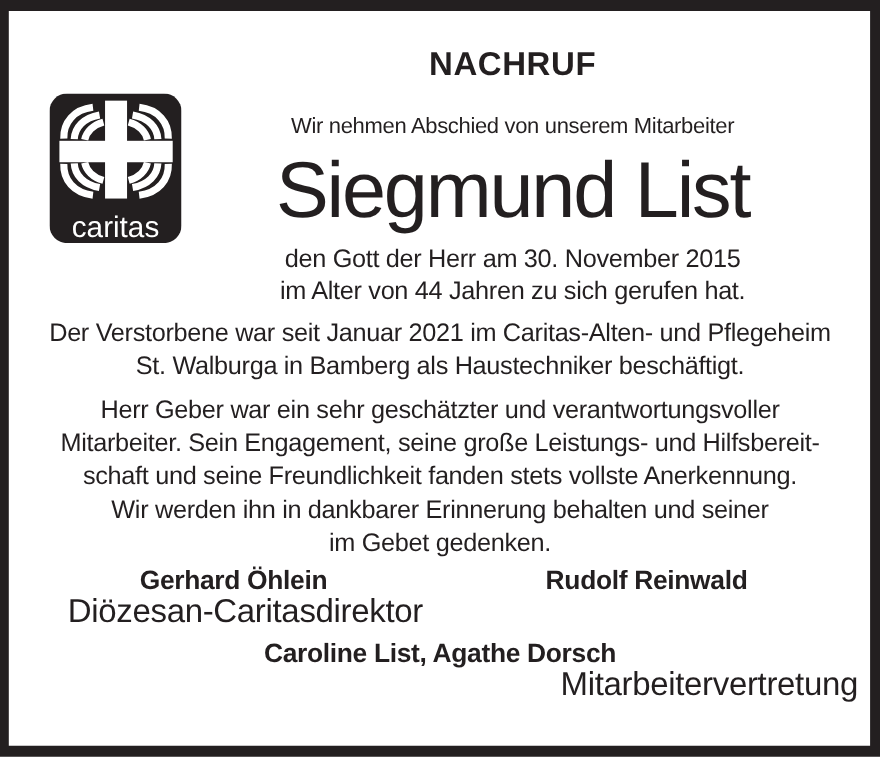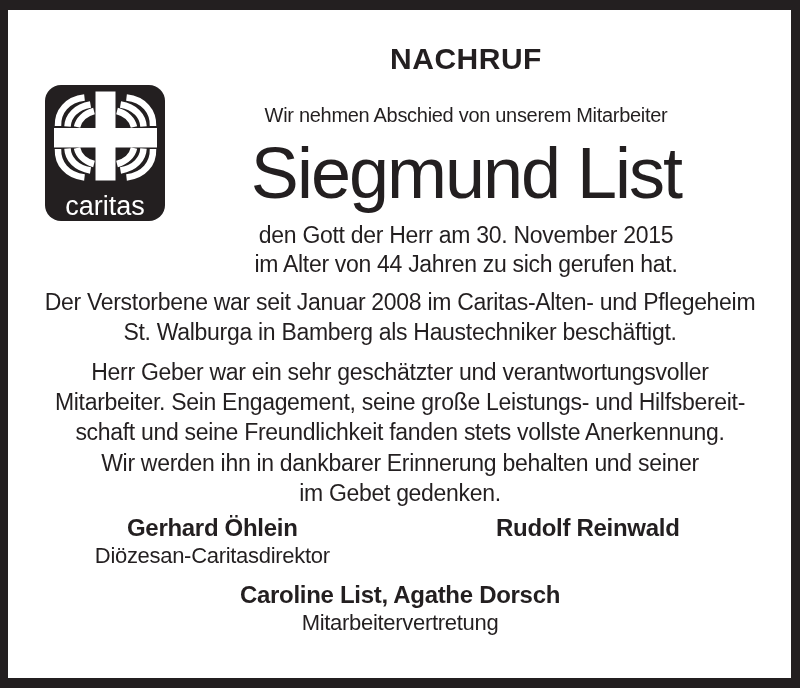--- a/index.html
+++ b/index.html
@@ -64,22 +64,22 @@
     width: 720px;
     display: flex;
     gap: 31px;
   }
   .sign-col { flex: 1 1 0; text-align: center; }
   .sign-name {
     font-size: 24px; font-weight: bold; line-height: 28px;
     letter-spacing: -0.3px; white-space: nowrap;
   }
   .sign-role {
-    font-size: 22px; line-height: 28px;
-    letter-spacing: -0.3px; white-space: nowrap;
+    font-size: 30px; line-height: 28px;
+    letter-spacing: -0.3px; white-space: nowrap; text-align: right;
   }
   .bottom-group {
     position: absolute;
     left: 20px; top: 581px;
     width: 760px;
     text-align: center;
   }
 </style>
 </head>
 <body>
@@ -124,21 +124,21 @@
   <div class="intro">Wir nehmen Abschied von unserem Mitarbeiter</div>
   <div class="deceased-name">Siegmund List</div>
   <div class="passing">
     <div class="line">den Gott der Herr am 30. November 2015</div>
     <div class="line">im Alter von 44 Jahren zu sich gerufen hat.</div>
   </div>
 </div>
 
 <div class="body-area">
   <div class="para">
-    <div class="body-line">Der Verstorbene war seit Januar 2008 im Caritas-Alten- und Pflegeheim</div>
+    <div class="body-line">Der Verstorbene war seit Januar 2021 im Caritas-Alten- und Pflegeheim</div>
     <div class="body-line">St. Walburga in Bamberg als Haustechniker beschäftigt.</div>
   </div>
   <div class="para tight">
     <div class="body-line">Herr Geber war ein sehr geschätzter und verantwortungsvoller</div>
     <div class="body-line">Mitarbeiter. Sein Engagement, seine große Leistungs- und Hilfsbereit-</div>
     <div class="body-line">schaft und seine Freundlichkeit fanden stets vollste Anerkennung.</div>
   </div>
   <div class="para">
     <div class="body-line">Wir werden ihn in dankbarer Erinnerung behalten und seiner</div>
     <div class="body-line">im Gebet gedenken.</div>

